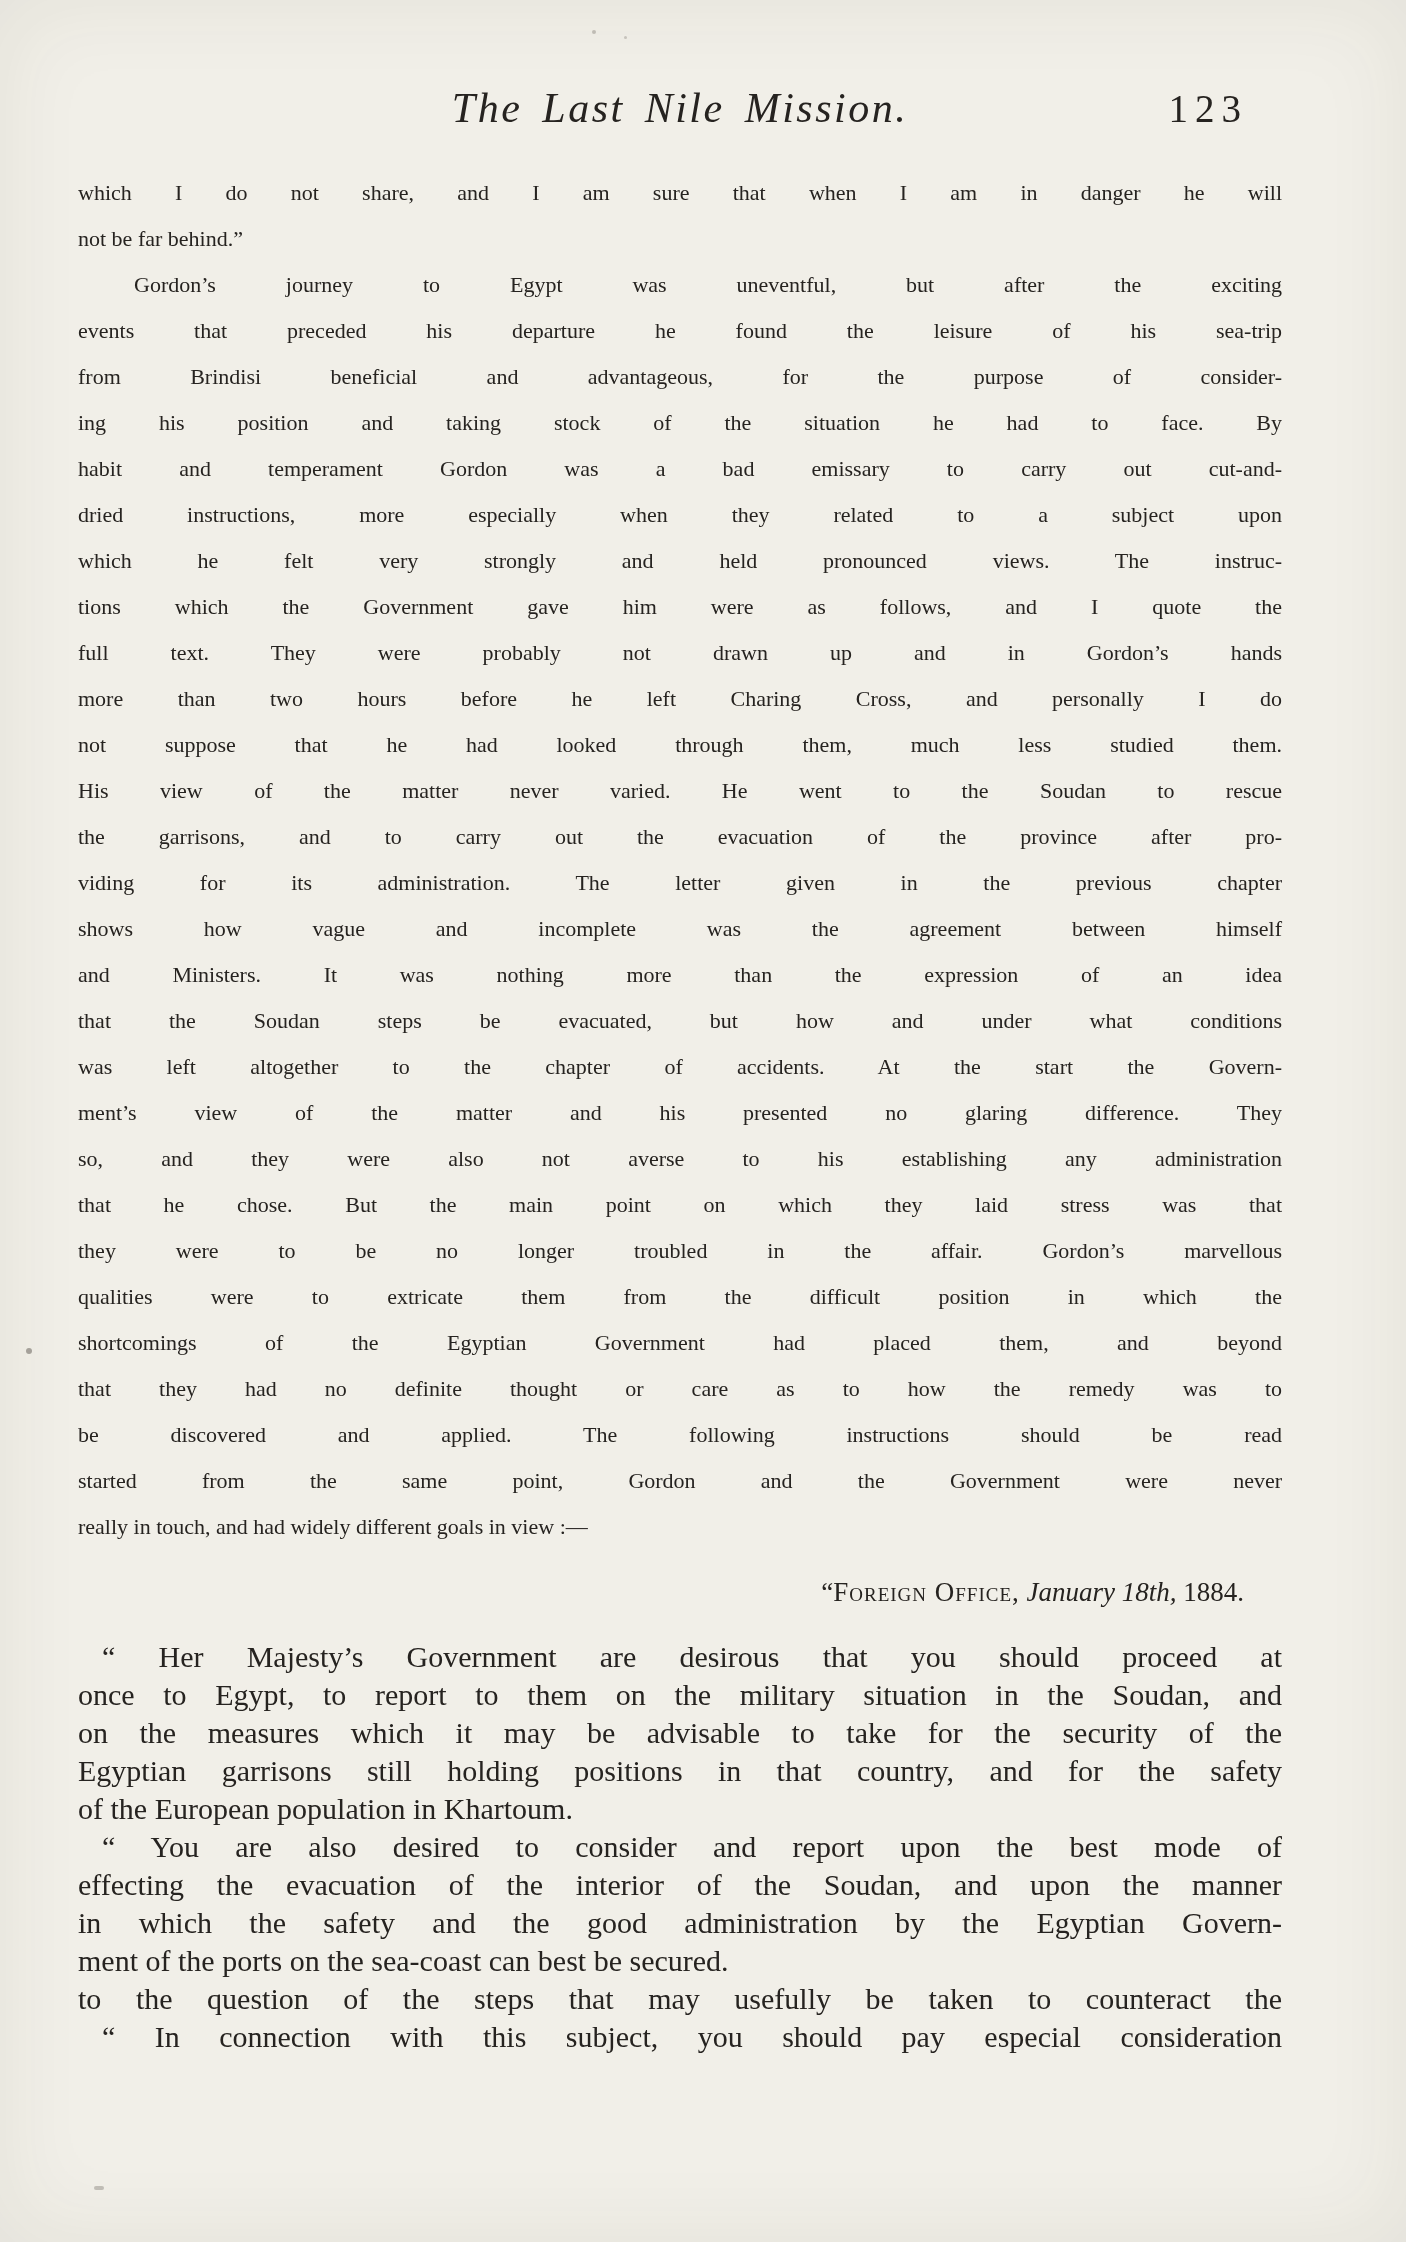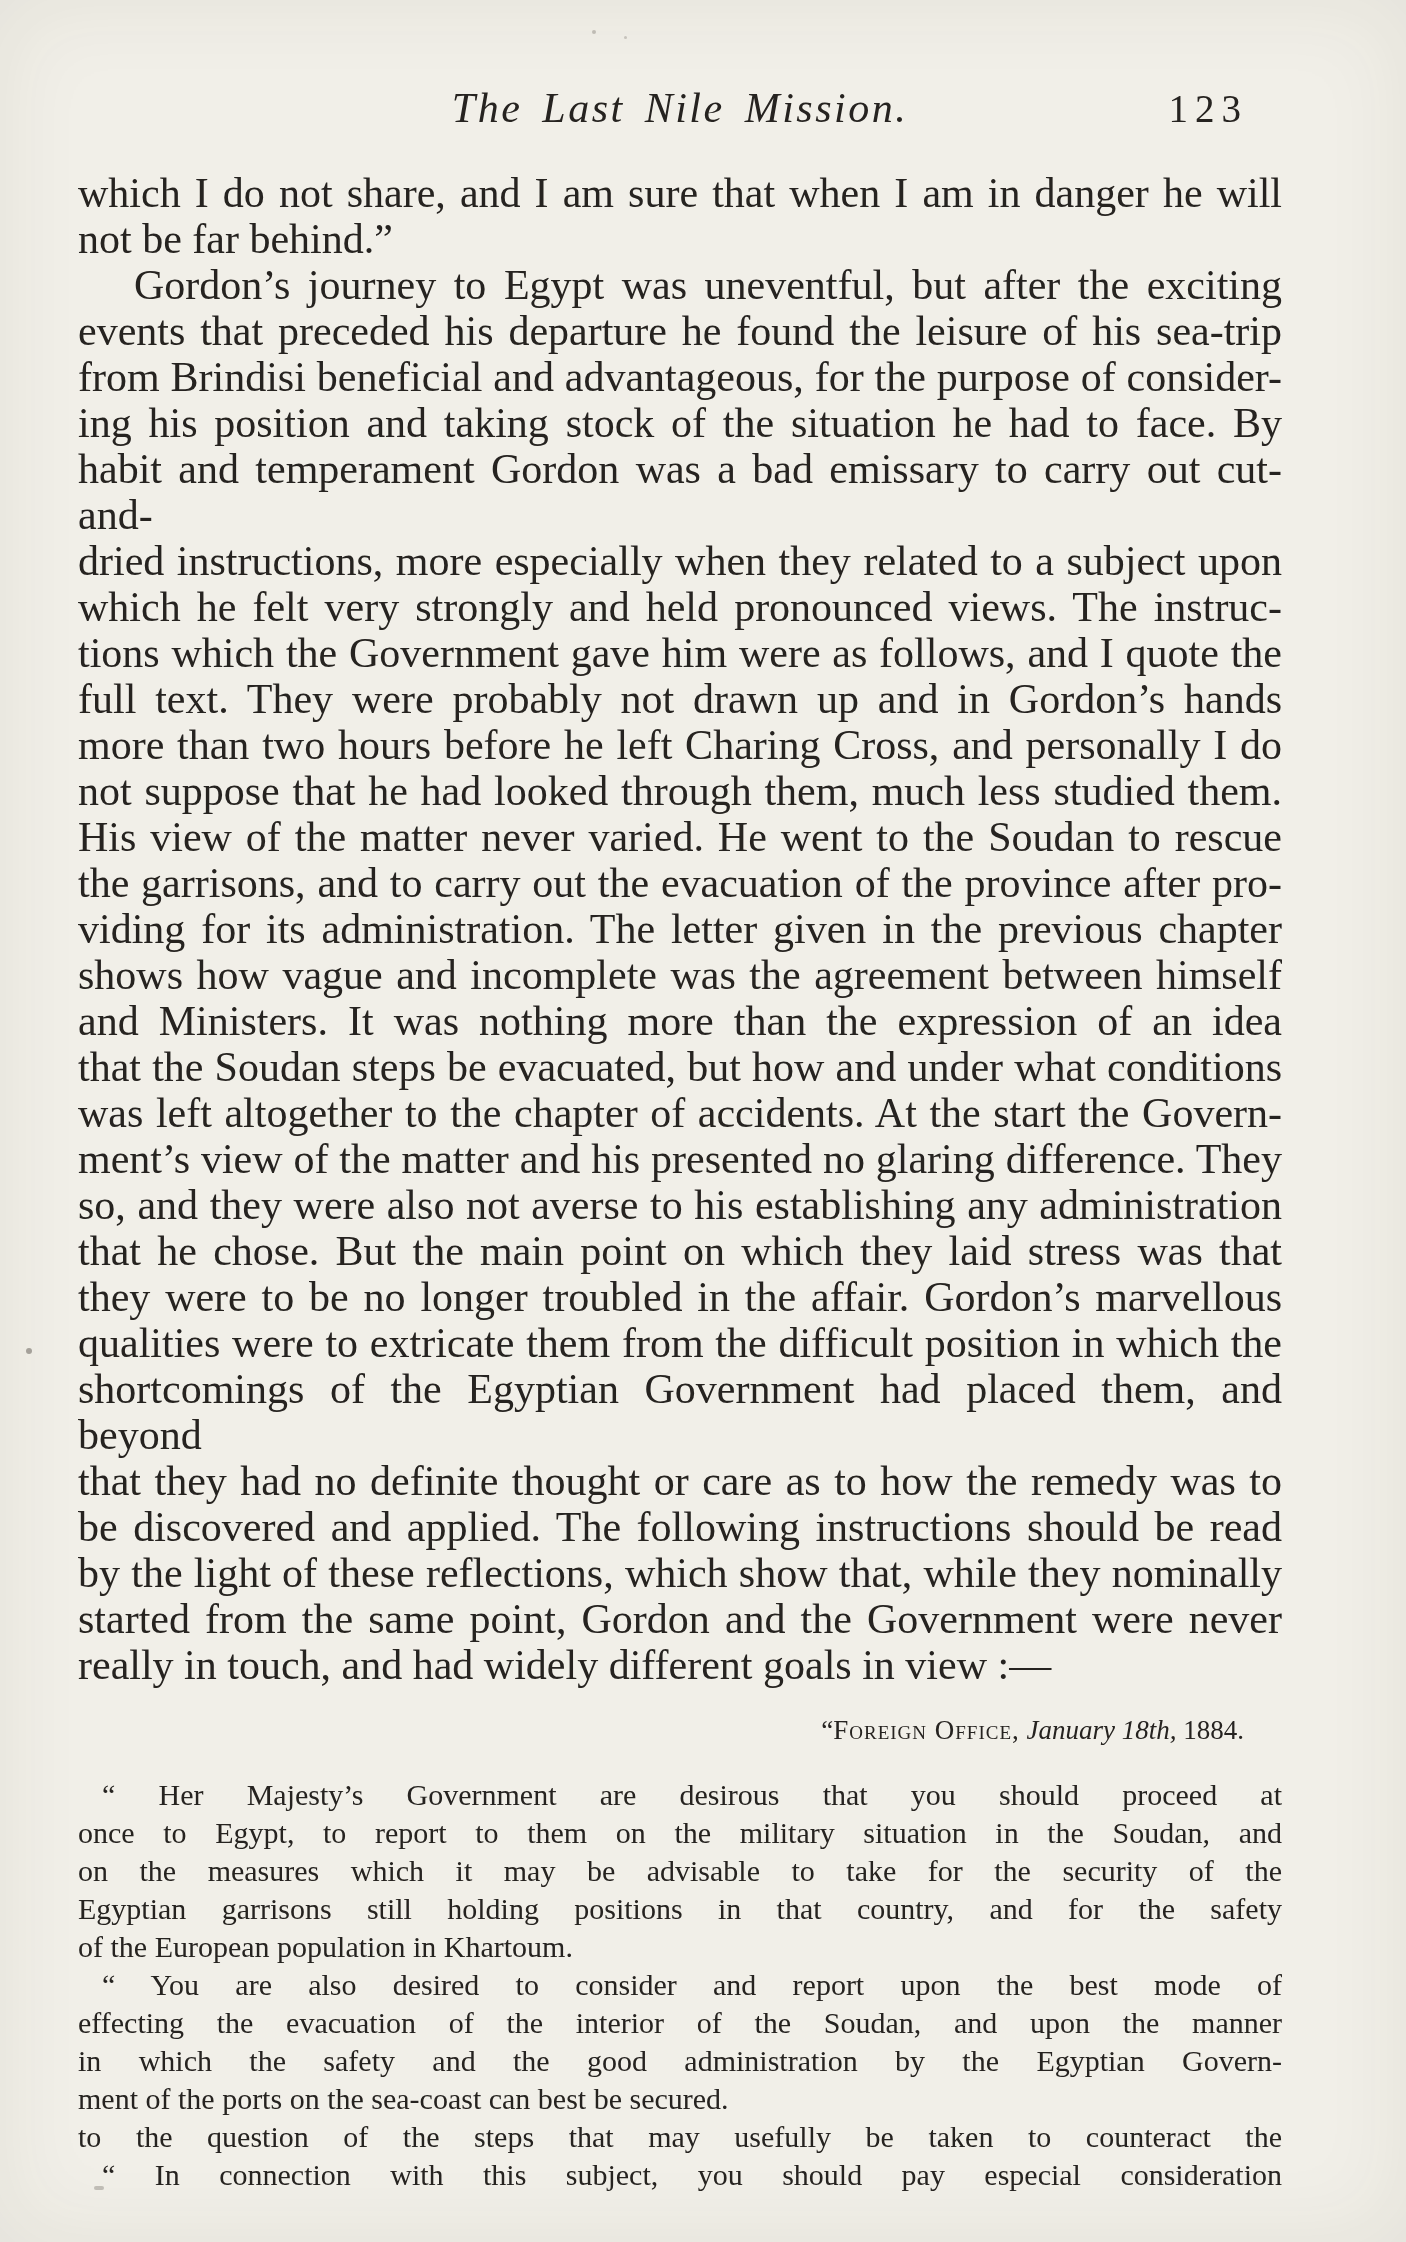--- a/index.html
+++ b/index.html
@@ -23,21 +23,21 @@
     letter-spacing:2.5px;
     word-spacing:7px;
   }
   .folio {
     position:absolute; right:34px; top:2px;
     font-size:39px;
     letter-spacing:7px;
   }
   
   .text-col { position:absolute; left:78px; top:170px; width:1204px; }
-  .main { font-size:42px; line-height:46px; }
+  .main { font-size:22px; line-height:46px; }
   .para { margin:0; }
   .line { text-align:justify; text-align-last:left; }
   .line.just { text-align-last:justify; }
   .main .first-indent { padding-left:56px; }
   
   .dateline {
     font-size:27px;
     line-height:40px;
     text-align:right;
     padding-right:38px;
@@ -93,21 +93,20 @@
           <div class="line just">that the Soudan steps be evacuated, but how and under what conditions</div>
           <div class="line just">was left altogether to the chapter of accidents.  At the start the Govern-</div>
           <div class="line just">ment’s view of the matter and his presented no glaring difference.  They</div>
           <div class="line just">so, and they were also not averse to his establishing any administration</div>
           <div class="line just">that he chose.  But the main point on which they laid stress was that</div>
           <div class="line just">they were to be no longer troubled in the affair.  Gordon’s marvellous</div>
           <div class="line just">qualities were to extricate them from the difficult position in which the</div>
           <div class="line just">shortcomings of the Egyptian Government had placed them, and beyond</div>
           <div class="line just">that they had no definite thought or care as to how the remedy was to</div>
           <div class="line just">be discovered and applied.  The following instructions should be read</div>
-          <div class="line just">by the light of these reflections, which show that, while they nominally</div>
           <div class="line just">started from the same point, Gordon and the Government were never</div>
           <div class="line">really in touch, and had widely different goals in view :—</div>
         </div>
       </div>
 
     <div class="dateline"><span>“</span><span class="smallcaps">Foreign Office,</span>
       <span class="ital">January 18th,</span>
       <span>1884.</span>
     </div>
 

